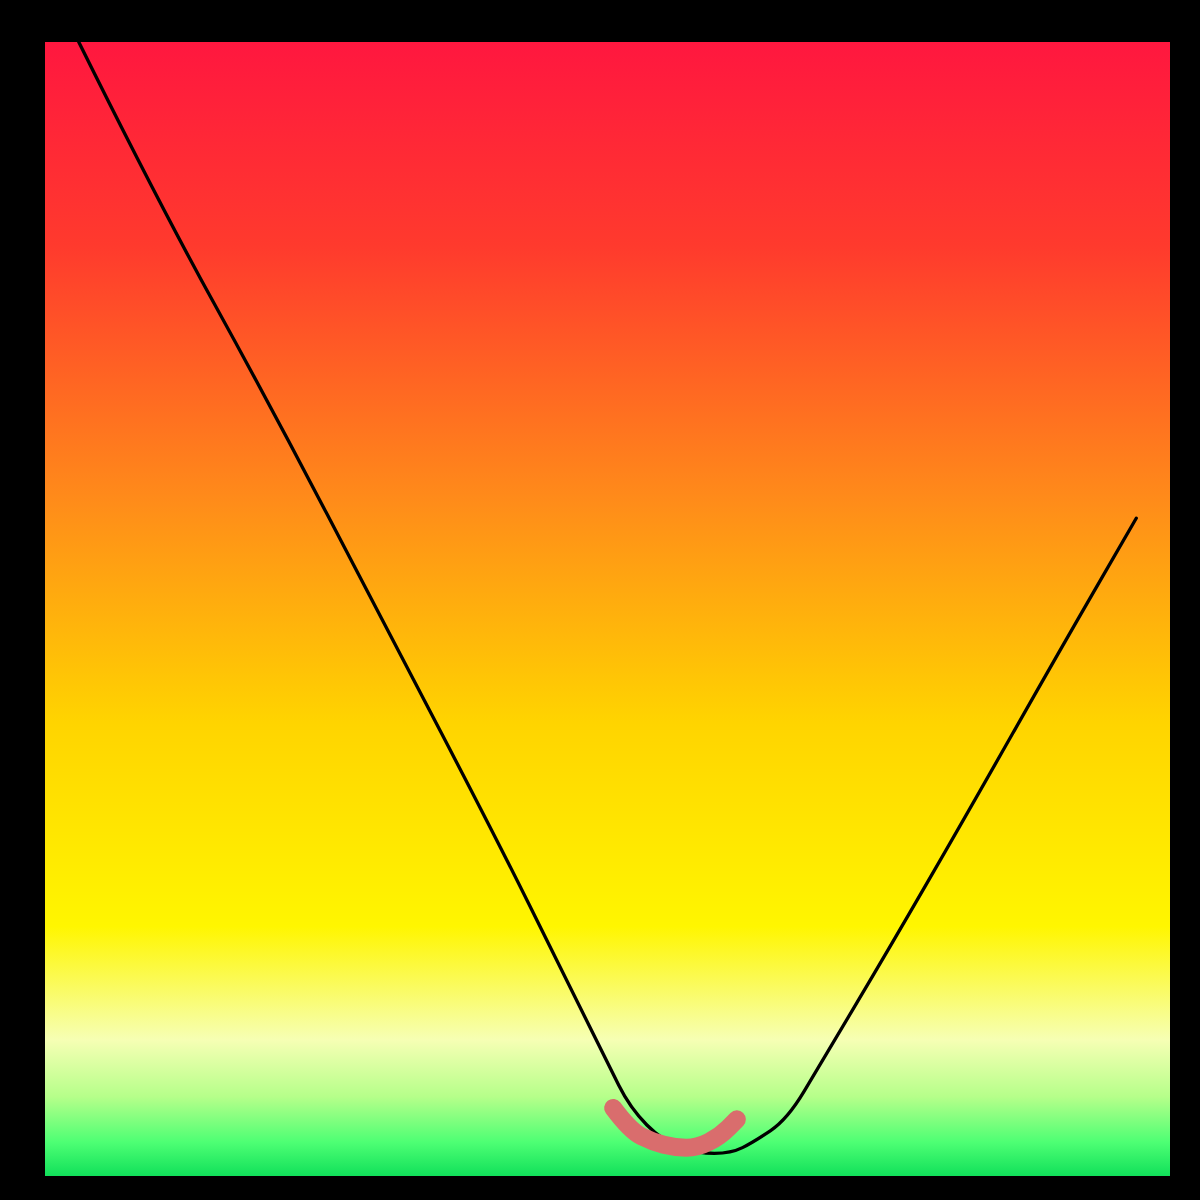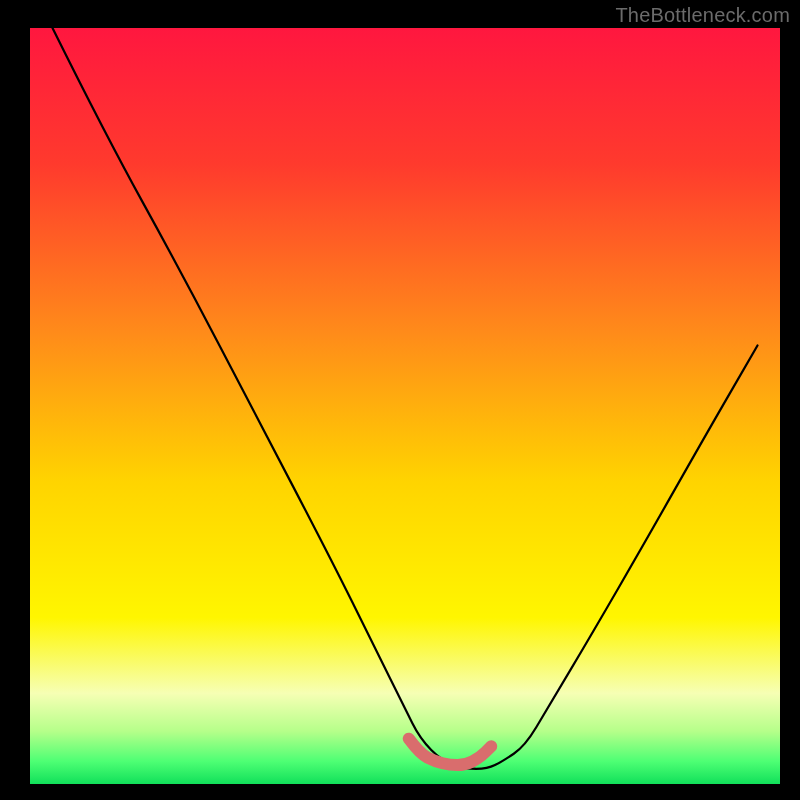--- a/index.html
+++ b/index.html
@@ -30,21 +30,20 @@
     position: absolute;
     top: 0;
     left: 0;
   }
 </style>
 </head>
 <body>
 
 <div class="stage">
 
-  <div class="watermark">TheBottleneck.com</div>
 
   <svg id="plot" width="800" height="800" viewBox="0 0 800 800">
     <defs>
       <linearGradient id="bg-grad" x1="0" y1="0" x2="0" y2="1">
           <stop offset="0.0%" stop-color="#ff173f"></stop>
           <stop offset="18.0%" stop-color="#ff3a2d"></stop>
           <stop offset="40.0%" stop-color="#ff8a1a"></stop>
           <stop offset="60.0%" stop-color="#ffd400"></stop>
           <stop offset="78.0%" stop-color="#fff600"></stop>
           <stop offset="88.0%" stop-color="#f6ffb4"></stop>

